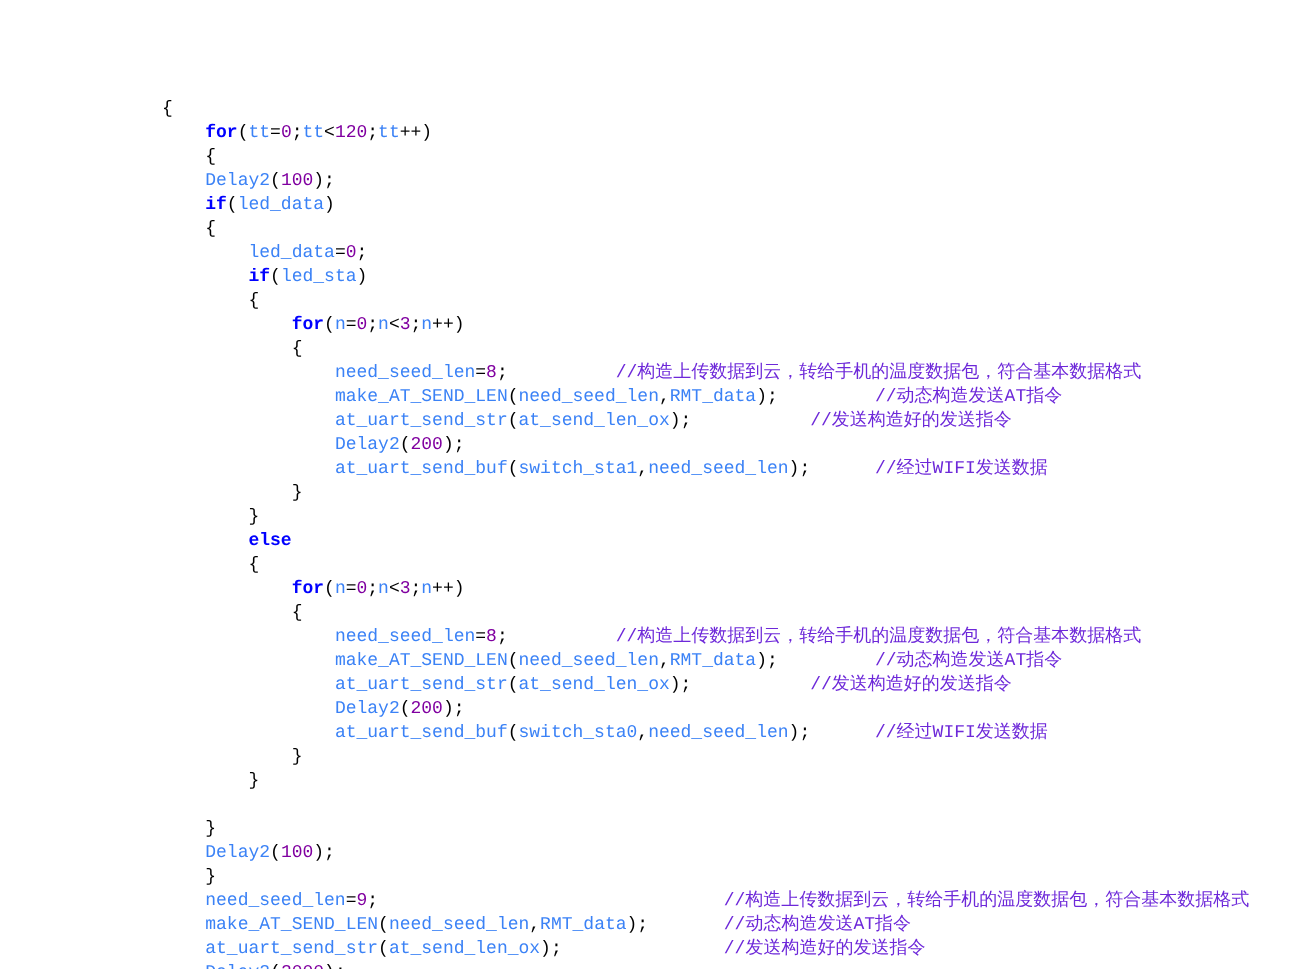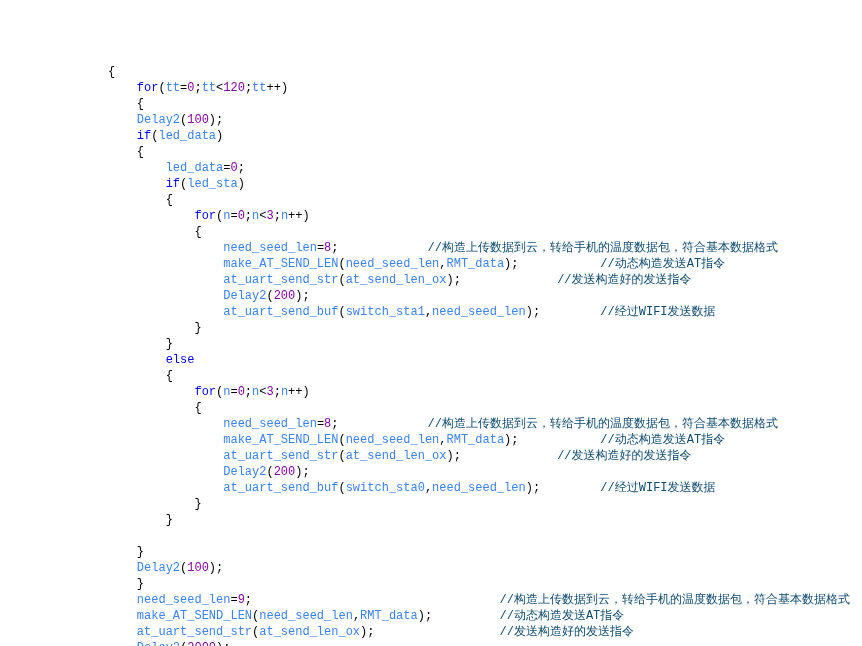--- a/index.html
+++ b/index.html
@@ -10,25 +10,25 @@
     font-size: 12px;
     line-height: 16px;
     white-space: pre;
     overflow: hidden;
     width: 862px;
     height: 646px;
   }
   .code {
     padding-left: 0;
   }
-  .kw { color: #0000ff; }
+  .kw { color: #0000ff; font-weight: bold; }
   .num { color: #8000a0; }
   .id { color: #3b82f6; }
   .pn { color: #000000; }
-  .cm { color: #0c4a6e; margin-left: 17px; }
+  .cm { color: #6d28d9; }
 </style>
 </head>
 <body>
 
 
 
 <div class="code" id="code"><div><span>               </span><span class="pn">{</span></div><div><span>                   </span><span class="kw">for</span><span class="pn">(</span><span class="id">tt</span><span class="pn">=</span><span class="num">0</span><span class="pn">;</span><span class="id">tt</span><span class="pn">&lt;</span><span class="num">120</span><span class="pn">;</span><span class="id">tt</span><span class="pn">++)</span></div><div><span>                   </span><span class="pn">{</span></div><div><span>                   </span><span class="id">Delay2</span><span class="pn">(</span><span class="num">100</span><span class="pn">);</span></div><div><span>                   </span><span class="kw">if</span><span class="pn">(</span><span class="id">led_data</span><span class="pn">)</span></div><div><span>                   </span><span class="pn">{</span></div><div><span>                       </span><span class="id">led_data</span><span class="pn">=</span><span class="num">0</span><span class="pn">;</span></div><div><span>                       </span><span class="kw">if</span><span class="pn">(</span><span class="id">led_sta</span><span class="pn">)</span></div><div><span>                       </span><span class="pn">{</span></div><div><span>                           </span><span class="kw">for</span><span class="pn">(</span><span class="id">n</span><span class="pn">=</span><span class="num">0</span><span class="pn">;</span><span class="id">n</span><span class="pn">&lt;</span><span class="num">3</span><span class="pn">;</span><span class="id">n</span><span class="pn">++)</span></div><div><span>                           </span><span class="pn">{</span></div><div><span>                               </span><span class="id">need_seed_len</span><span class="pn">=</span><span class="num">8</span><span class="pn">;</span><span>          </span><span class="cm">//构造上传数据到云，转给手机的温度数据包，符合基本数据格式</span></div><div><span>                               </span><span class="id">make_AT_SEND_LEN</span><span class="pn">(</span><span class="id">need_seed_len</span><span class="pn">,</span><span class="id">RMT_data</span><span class="pn">);</span><span>         </span><span class="cm">//动态构造发送AT指令</span></div><div><span>                               </span><span class="id">at_uart_send_str</span><span class="pn">(</span><span class="id">at_send_len_ox</span><span class="pn">);</span><span>           </span><span class="cm">//发送构造好的发送指令</span></div><div><span>                               </span><span class="id">Delay2</span><span class="pn">(</span><span class="num">200</span><span class="pn">);</span></div><div><span>                               </span><span class="id">at_uart_send_buf</span><span class="pn">(</span><span class="id">switch_sta1</span><span class="pn">,</span><span class="id">need_seed_len</span><span class="pn">);</span><span>      </span><span class="cm">//经过WIFI发送数据</span></div><div><span>                           </span><span class="pn">}</span></div><div><span>                       </span><span class="pn">}</span></div><div><span>                       </span><span class="kw">else</span></div><div><span>                       </span><span class="pn">{</span></div><div><span>                           </span><span class="kw">for</span><span class="pn">(</span><span class="id">n</span><span class="pn">=</span><span class="num">0</span><span class="pn">;</span><span class="id">n</span><span class="pn">&lt;</span><span class="num">3</span><span class="pn">;</span><span class="id">n</span><span class="pn">++)</span></div><div><span>                           </span><span class="pn">{</span></div><div><span>                               </span><span class="id">need_seed_len</span><span class="pn">=</span><span class="num">8</span><span class="pn">;</span><span>          </span><span class="cm">//构造上传数据到云，转给手机的温度数据包，符合基本数据格式</span></div><div><span>                               </span><span class="id">make_AT_SEND_LEN</span><span class="pn">(</span><span class="id">need_seed_len</span><span class="pn">,</span><span class="id">RMT_data</span><span class="pn">);</span><span>         </span><span class="cm">//动态构造发送AT指令</span></div><div><span>                               </span><span class="id">at_uart_send_str</span><span class="pn">(</span><span class="id">at_send_len_ox</span><span class="pn">);</span><span>           </span><span class="cm">//发送构造好的发送指令</span></div><div><span>                               </span><span class="id">Delay2</span><span class="pn">(</span><span class="num">200</span><span class="pn">);</span></div><div><span>                               </span><span class="id">at_uart_send_buf</span><span class="pn">(</span><span class="id">switch_sta0</span><span class="pn">,</span><span class="id">need_seed_len</span><span class="pn">);</span><span>      </span><span class="cm">//经过WIFI发送数据</span></div><div><span>                           </span><span class="pn">}</span></div><div><span>                       </span><span class="pn">}</span></div><div>&nbsp;</div><div><span>                   </span><span class="pn">}</span></div><div><span>                   </span><span class="id">Delay2</span><span class="pn">(</span><span class="num">100</span><span class="pn">);</span></div><div><span>                   </span><span class="pn">}</span></div><div><span>                   </span><span class="id">need_seed_len</span><span class="pn">=</span><span class="num">9</span><span class="pn">;</span><span>                                </span><span class="cm">//构造上传数据到云，转给手机的温度数据包，符合基本数据格式</span></div><div><span>                   </span><span class="id">make_AT_SEND_LEN</span><span class="pn">(</span><span class="id">need_seed_len</span><span class="pn">,</span><span class="id">RMT_data</span><span class="pn">);</span><span>       </span><span class="cm">//动态构造发送AT指令</span></div><div><span>                   </span><span class="id">at_uart_send_str</span><span class="pn">(</span><span class="id">at_send_len_ox</span><span class="pn">);</span><span>               </span><span class="cm">//发送构造好的发送指令</span></div><div><span>                   </span><span class="id">Delay2</span><span class="pn">(</span><span class="num">2000</span><span class="pn">);</span></div></div>
 
 
 

